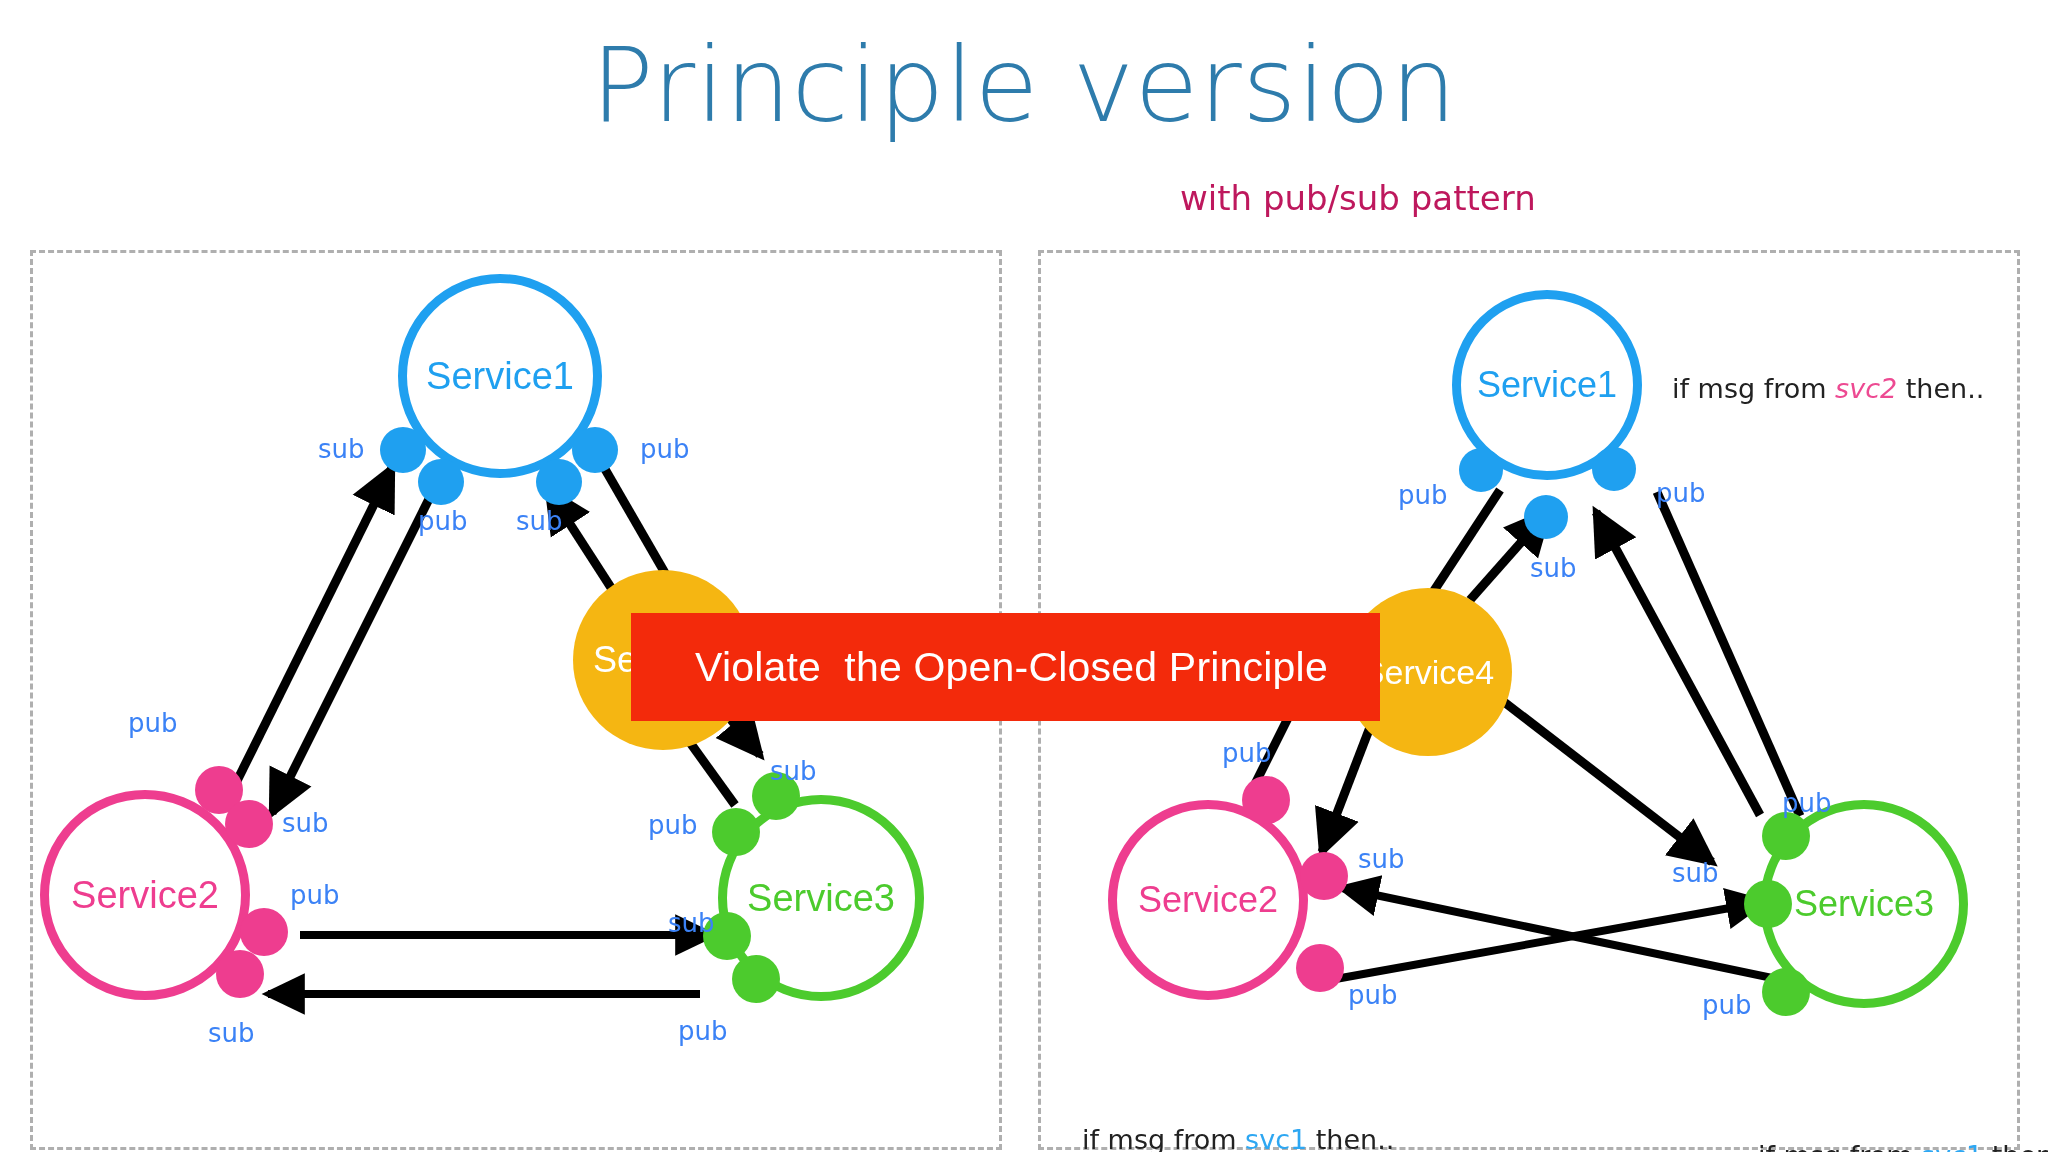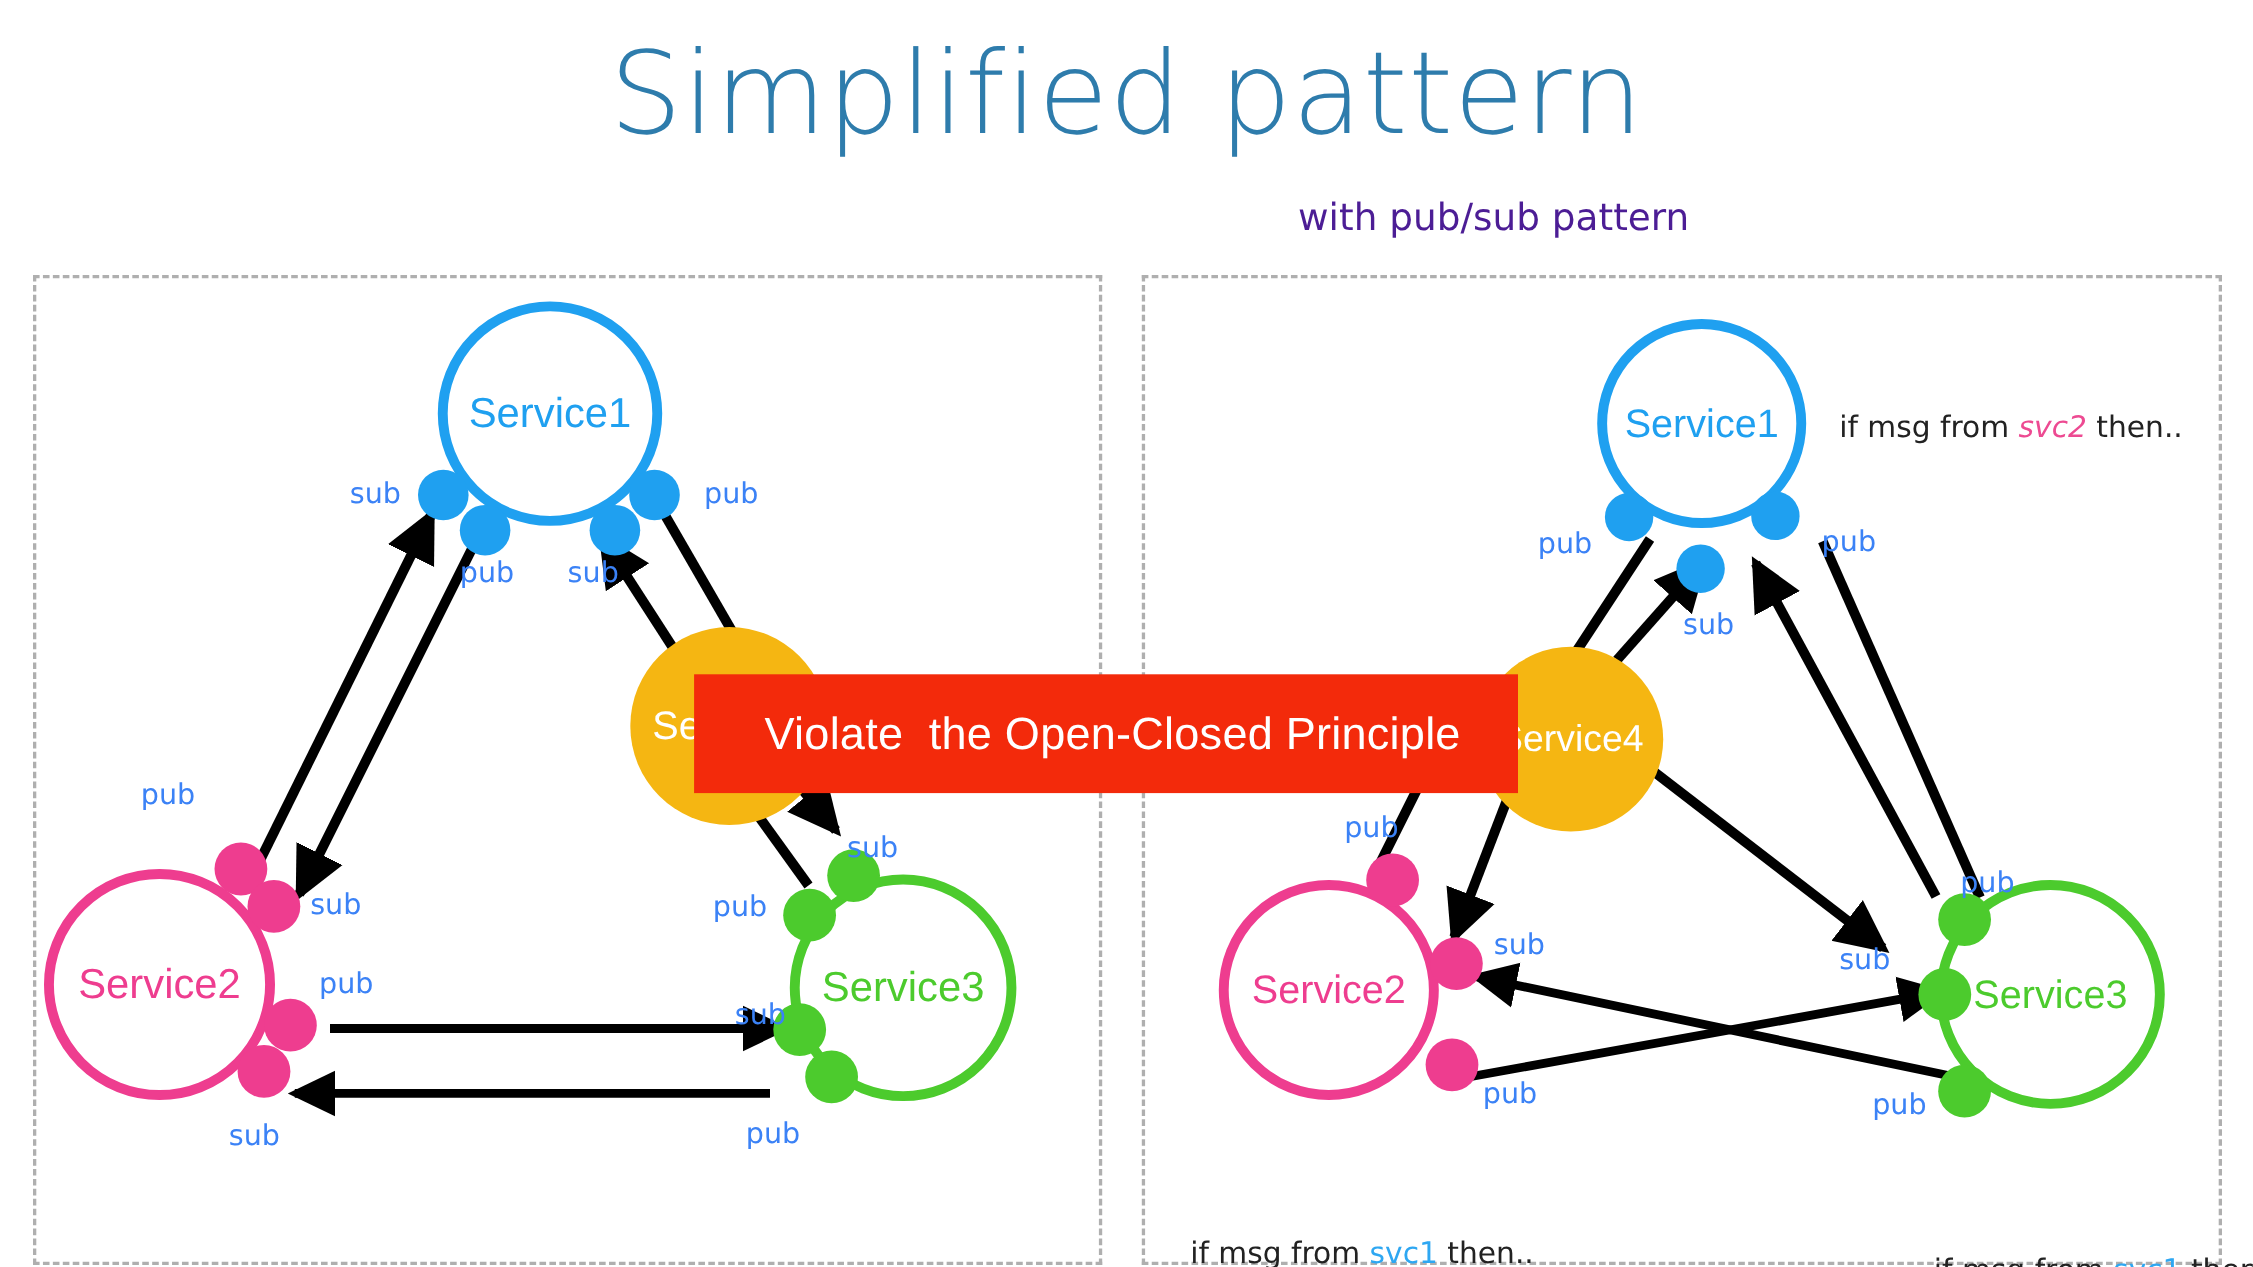--- a/index.html
+++ b/index.html
@@ -33,21 +33,21 @@
   }
   #page-subtitle {
     position: absolute;
     left: 1180px;
     top: 178px;
     width: 700px;
     text-align: left;
     font-family: "DejaVu Sans", sans-serif;
     font-weight: 400;
     font-size: 34px;
-    color: #4c1d95;
+    color: #be185d;
     white-space: pre;
   }
 
   
   .panel {
     position: absolute;
     border: 3px dashed #AFAFAF;
     box-sizing: border-box;
     background: transparent;
   }
@@ -140,21 +140,21 @@
     color: #222222;
     white-space: pre;
   }
   .code-note .svc1 { color: #2EA7F2; }
   .code-note .svc2 { color: #ED4A92; font-style: italic; }
   .code-note .svc3 { color: #5ACB36; }
 </style>
 </head>
 <body>
 
-<div id="page-title">Simplified pattern</div>
+<div id="page-title">Principle version</div>
 <div id="page-subtitle">with pub/sub pattern</div>
 
 <div class="panel" id="panel-left"></div>
 <div class="panel" id="panel-right"></div>
 
 <svg class="edge-layer" viewBox="0 0 2048 1152">
   <defs>
     <marker id="ah" markerWidth="6" markerHeight="6" refX="4.6" refY="3" orient="auto" markerUnits="strokeWidth">
       <path d="M0,0.4 L5.4,3 L0,5.6 Z" fill="#000"></path>
     </marker>

